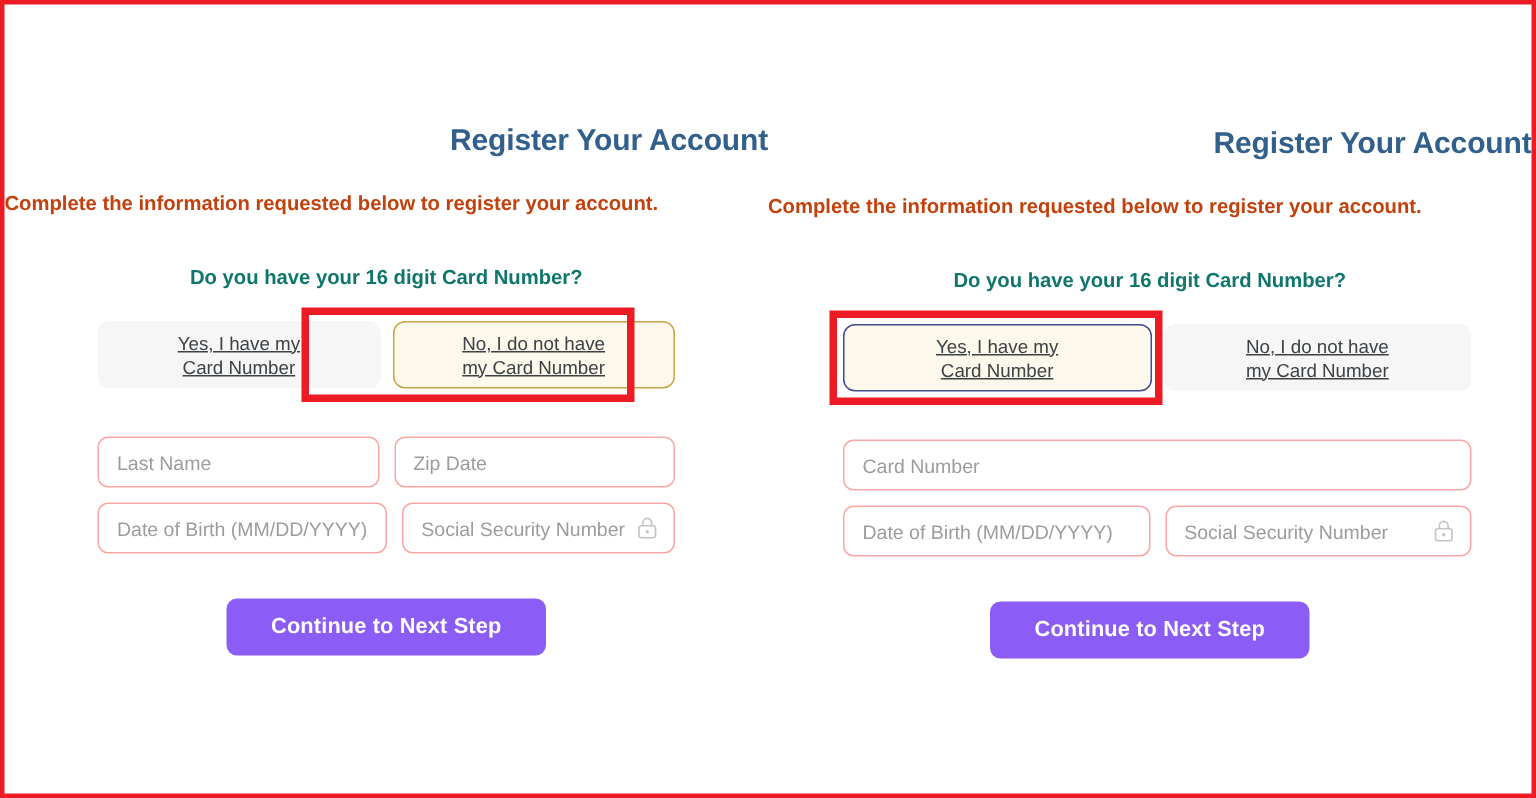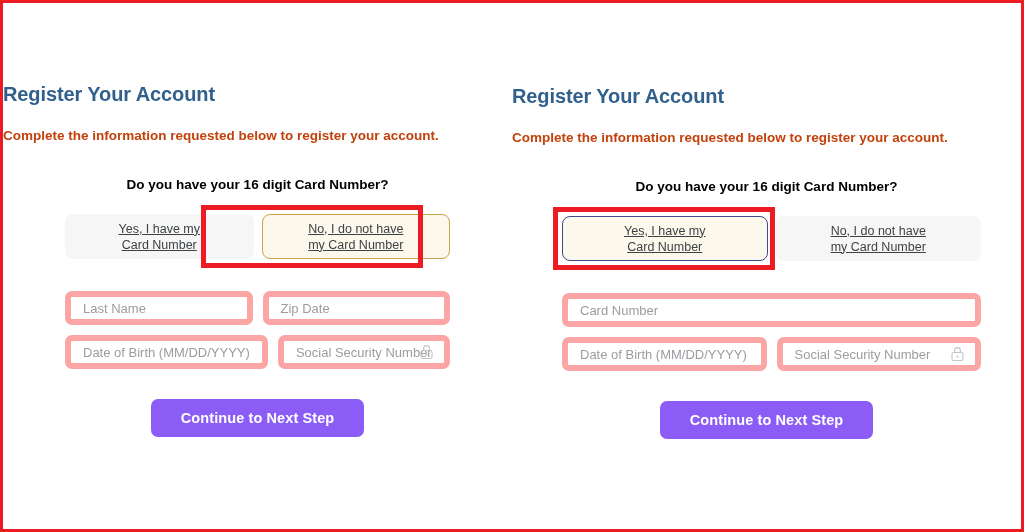--- a/index.html
+++ b/index.html
@@ -39,37 +39,37 @@
 
   .panel-inner {
     position: absolute;
     left: 0;
     right: 0;
     top: 0;
   }
 
   
   .title {
-    text-align: left;
+    text-align: right;
     color: #31608c;
     font-weight: bold;
     font-size: 20px;
     letter-spacing: -0.1px;
   }
 
   .subtitle {
     text-align: left;
     color: #c2410c;
     font-weight: bold;
     font-size: 13.5px;
   }
 
   .question {
     text-align: center;
-    color: #000000;
+    color: #0f766e;
     font-weight: bold;
     font-size: 13.5px;
   }
 
   
   .choice-row {
     display: flex;
     gap: 8px;
   }
 
@@ -113,21 +113,21 @@
 
   
   .field-row {
     display: flex;
     gap: 10px;
   }
 
   .field {
     position: relative;
     height: 34px;
-    border: 6px solid #fca5a5;
+    border: 1px solid #fca5a5;
     border-radius: 7px;
     background: #ffffff;
     display: flex;
     align-items: center;
     padding: 0 12px;
     flex: 1 1 0;
   }
 
   .field .ph {
     font-size: 13px;

